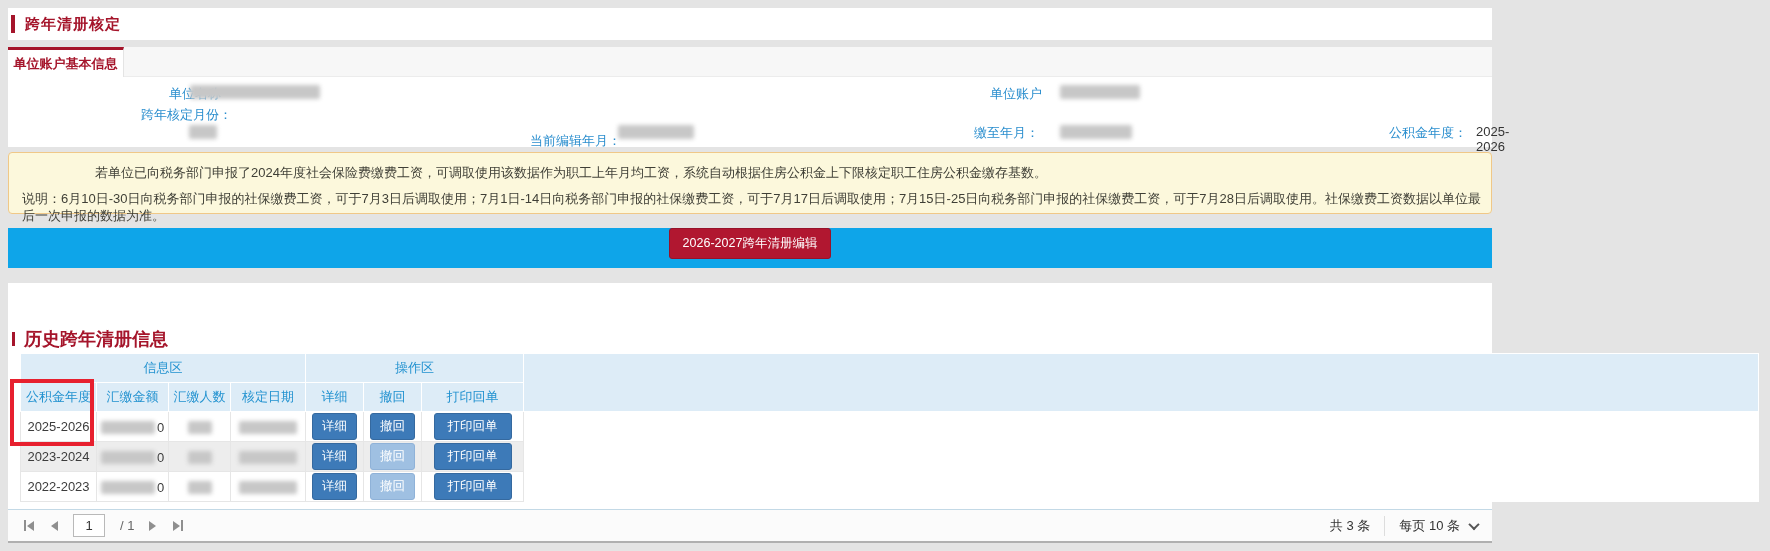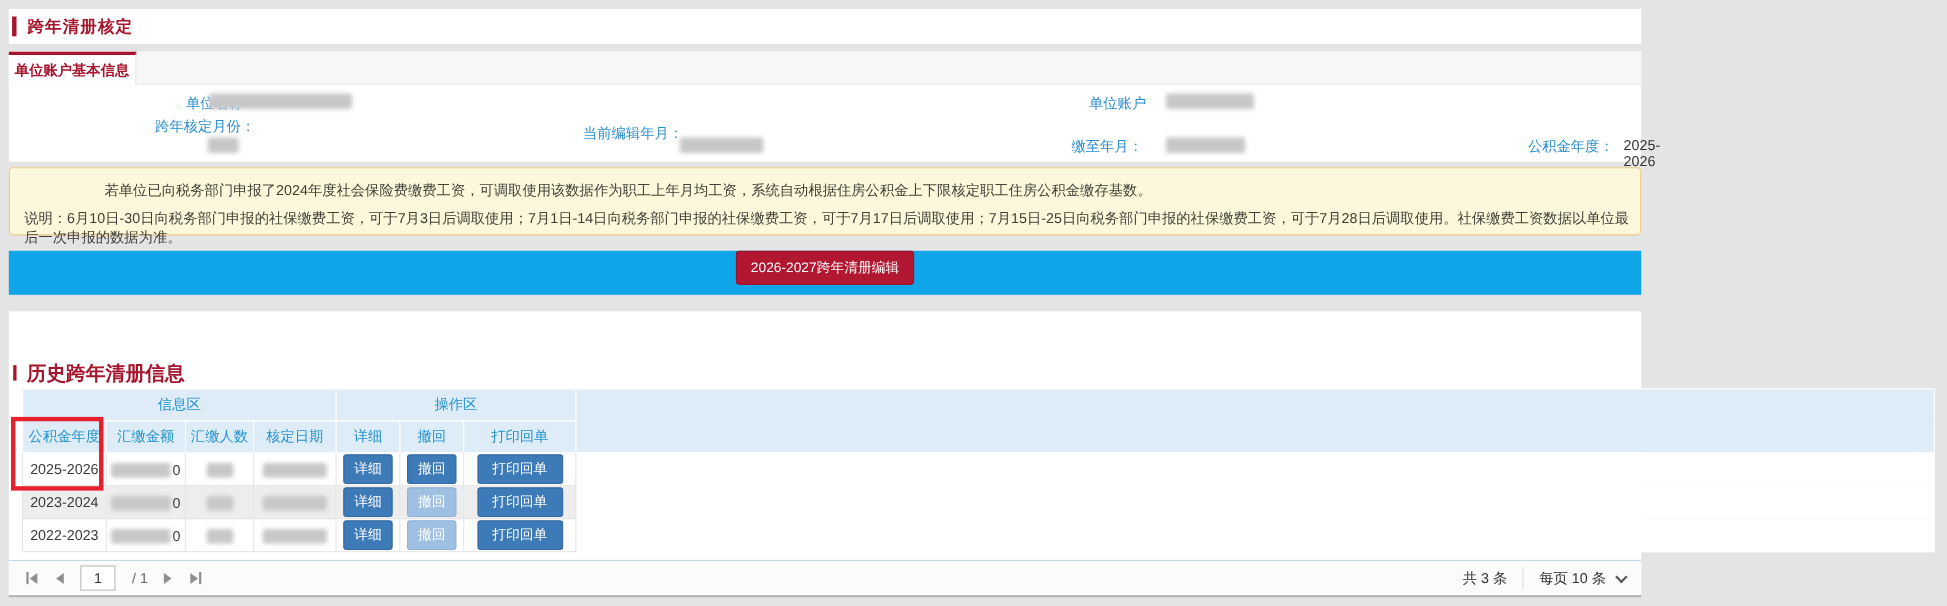--- a/index.html
+++ b/index.html
@@ -98,21 +98,21 @@
       <div class="tab">单位账户基本信息</div>
     </div>
 
     <div class="field" style="left:126px; top:38px;margin-left:35px;">单位名称</div>
     <div class="blur w130" style="left:182px; top:38px;"></div>
     <div class="field" style="left:982px; top:38px;">单位账户</div>
     <div class="blur w80" style="left:1052px; top:38px;"></div>
 
     <div class="field" style="left:92px; top:59px;margin-left:41px;">跨年核定月份：</div>
     <div class="blur w28" style="left:181px; top:78px;"></div>
-    <div class="field" style="left:522px; top:65px;">当前编辑年月：</div>
+    <div class="field" style="left:522px; top:85px;">当前编辑年月：</div>
     <div class="blur w76" style="left:610px; top:78px;"></div>
     <div class="field" style="left:966px; top:77px;">缴至年月：</div>
     <div class="blur w72" style="left:1052px; top:78px;"></div>
     <div class="field" style="left:1381px; top:77px;">公积金年度：</div>
     <div class="fval" style="left:1468px; top:77px;">2025-2026</div>
   </div>
 
   <div class="notice">
     <div class="n1">若单位已向税务部门申报了2024年度社会保险费缴费工资，可调取使用该数据作为职工上年月均工资，系统自动根据住房公积金上下限核定职工住房公积金缴存基数。</div>
     <div class="n2">说明：6月10日-30日向税务部门申报的社保缴费工资，可于7月3日后调取使用；7月1日-14日向税务部门申报的社保缴费工资，可于7月17日后调取使用；7月15日-25日向税务部门申报的社保缴费工资，可于7月28日后调取使用。社保缴费工资数据以单位最后一次申报的数据为准。</div>

